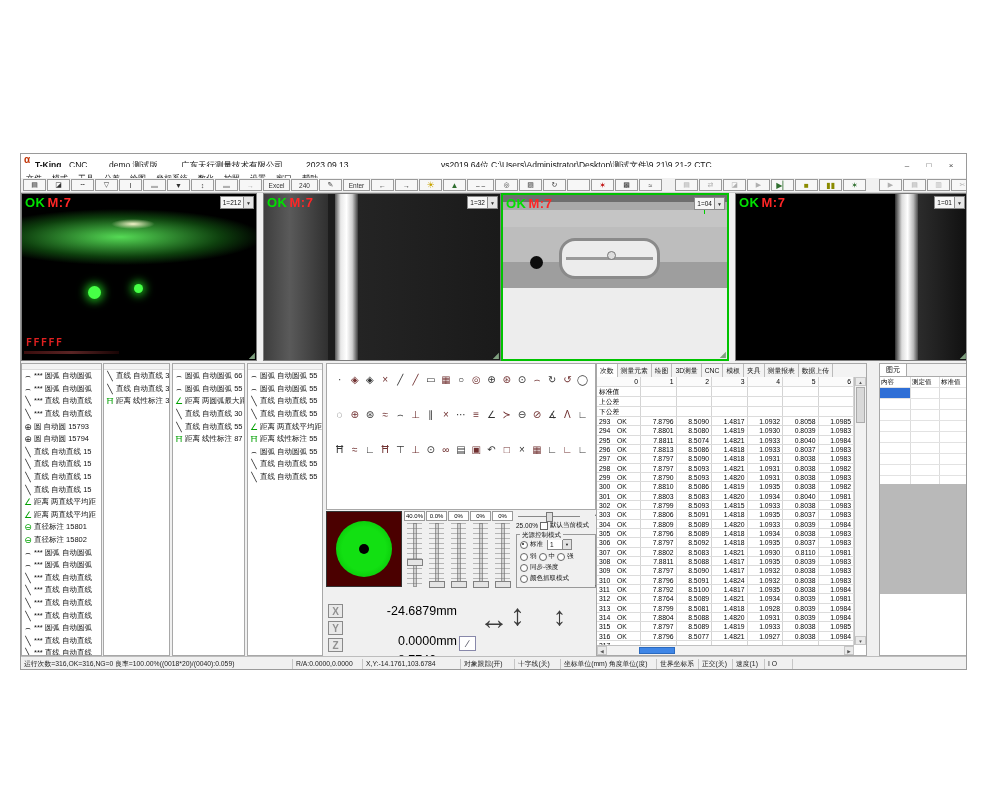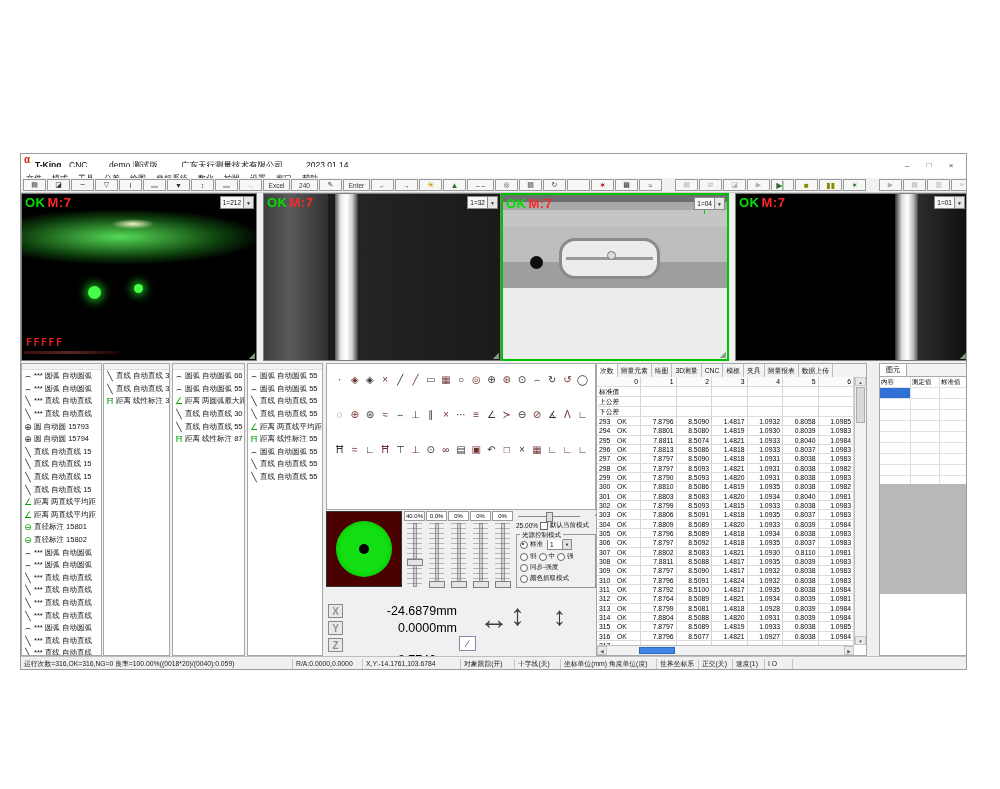--- a/index.html
+++ b/index.html
@@ -140,21 +140,22 @@
 <body>
 
 <div class="app">
 
   <div class="titlebar">
     <span class="logo" style="left:3px">α</span>
     <span style="left:14px;font-weight:bold">T-King</span>
     <span style="left:48px">CNC</span>
     <span style="left:88px">demo 测试版</span>
     <span style="left:160px">广东天行测量技术有限公司</span>
-    <span style="left:285px">2023.01.14</span>
+    <span style="left:285px">2023.09.13</span>
+    <span style="left:420px">vs2019 64位  C:\Users\Administrator\Desktop\测试文件\9.21\9.21-2.CTC</span>
     <span class="wctl" style="right:48px">–</span>
     <span class="wctl" style="right:26px">□</span>
     <span class="wctl" style="right:4px">×</span>
   </div>
 
   <div class="menubar" id="menubar"><span class="menu-item">文件</span><span class="menu-item">模式</span><span class="menu-item">工具</span><span class="menu-item">公差</span><span class="menu-item">绘图</span><span class="menu-item">坐标系统</span><span class="menu-item">数化</span><span class="menu-item">拍照</span><span class="menu-item">设置</span><span class="menu-item">窗口</span><span class="menu-item">帮助</span></div>
 
   <div class="toolbar" id="toolbar">
       <div class="tb icon">▤</div>
       <div class="tb icon">◪</div>
@@ -571,21 +572,21 @@
           <span>颜色抓取模式</span>
         </div>
     </div>
     <span class="mp-arrow" style="top:0">▲</span>
     <span class="mp-arrow" style="bottom:0">▼</span>
   </div>
 
   <div class="dro-ax" style="top:450px">X</div>
   <div class="dro-val" style="top:450px">-24.6879mm</div>
   <div class="dro-ax" style="top:467px">Y</div>
-  <div class="dro-val" style="top:467px">0.0000mm</div>
+  <div class="dro-val" style="top:480px">0.0000mm</div>
   <div class="dro-ax" style="top:484px">Z</div>
   <div class="dro-val" style="top:499px">8.7740mm</div>
   <div class="diagbtn">∕</div>
   <span class="jog" style="left:458px;top:448px;font-size:30px">↔</span>
   <span class="jog" style="left:489px;top:444px;font-size:30px">↕</span>
   <span class="jog" style="left:532px;top:447px;font-size:26px">↕</span>
 
   <div class="table">
     <div class="t-tabs" id="ttabs">
         <span class="t-tab" style="background: rgb(255, 255, 255);">次数</span>

